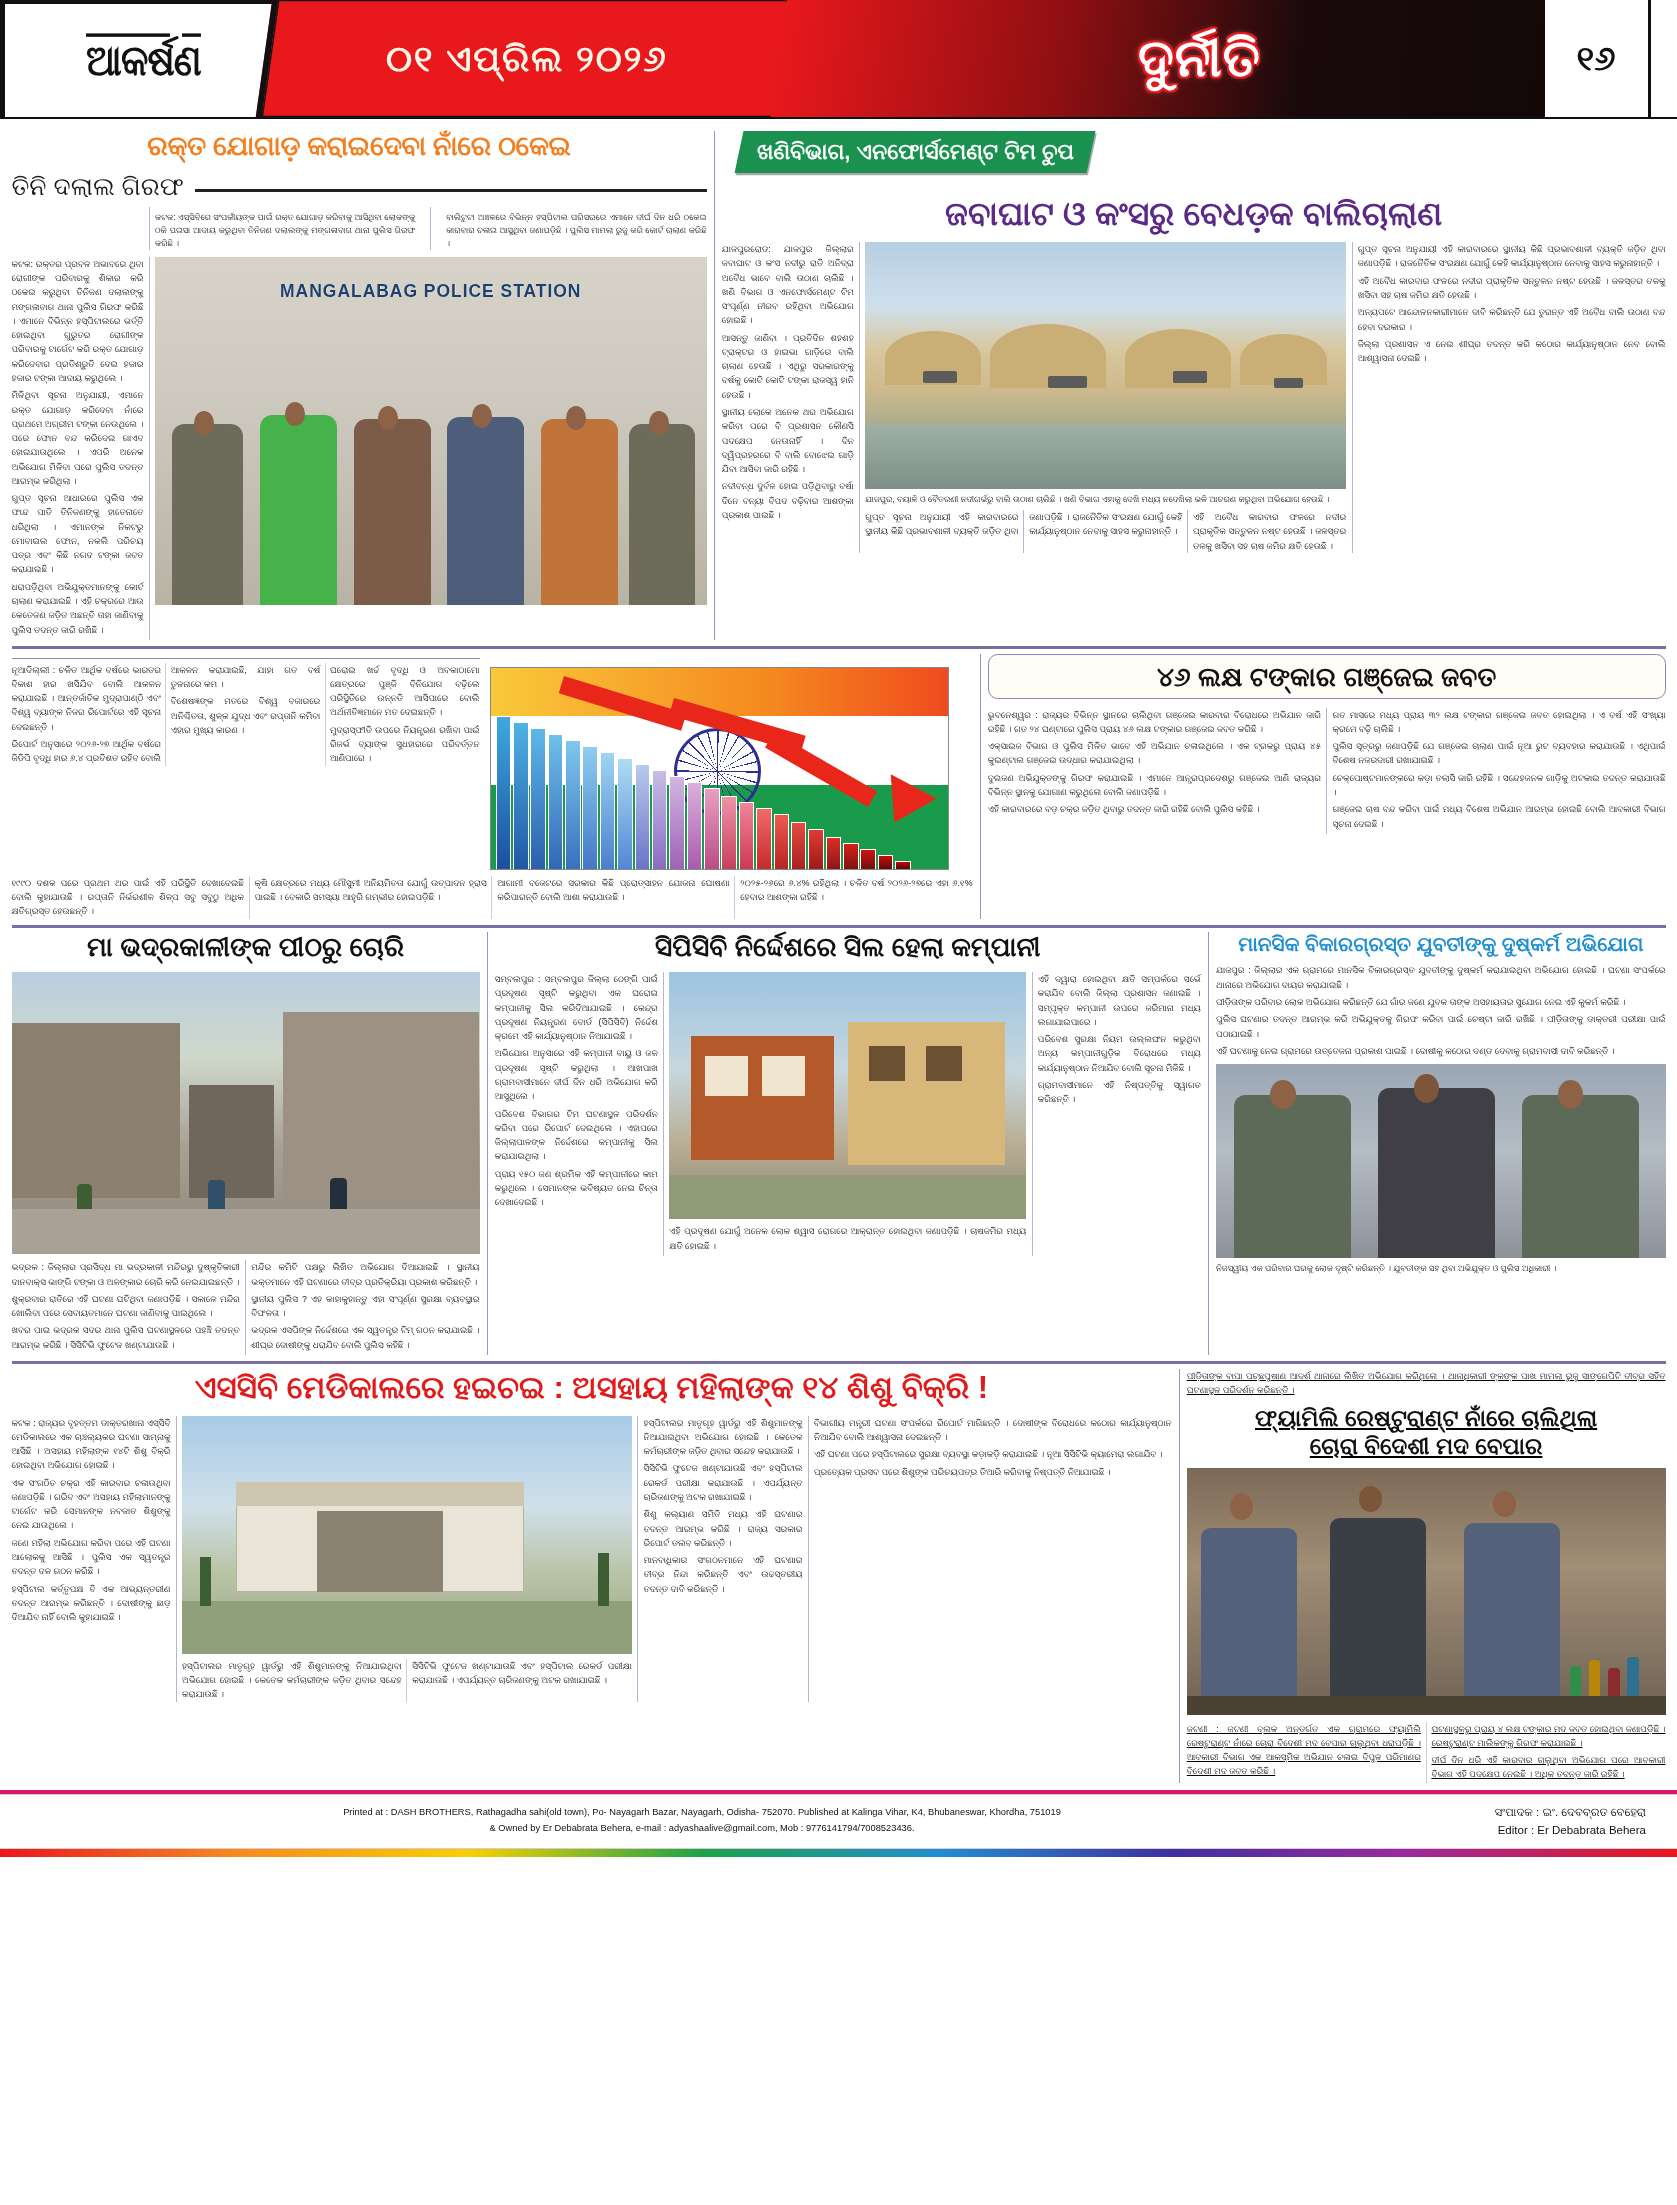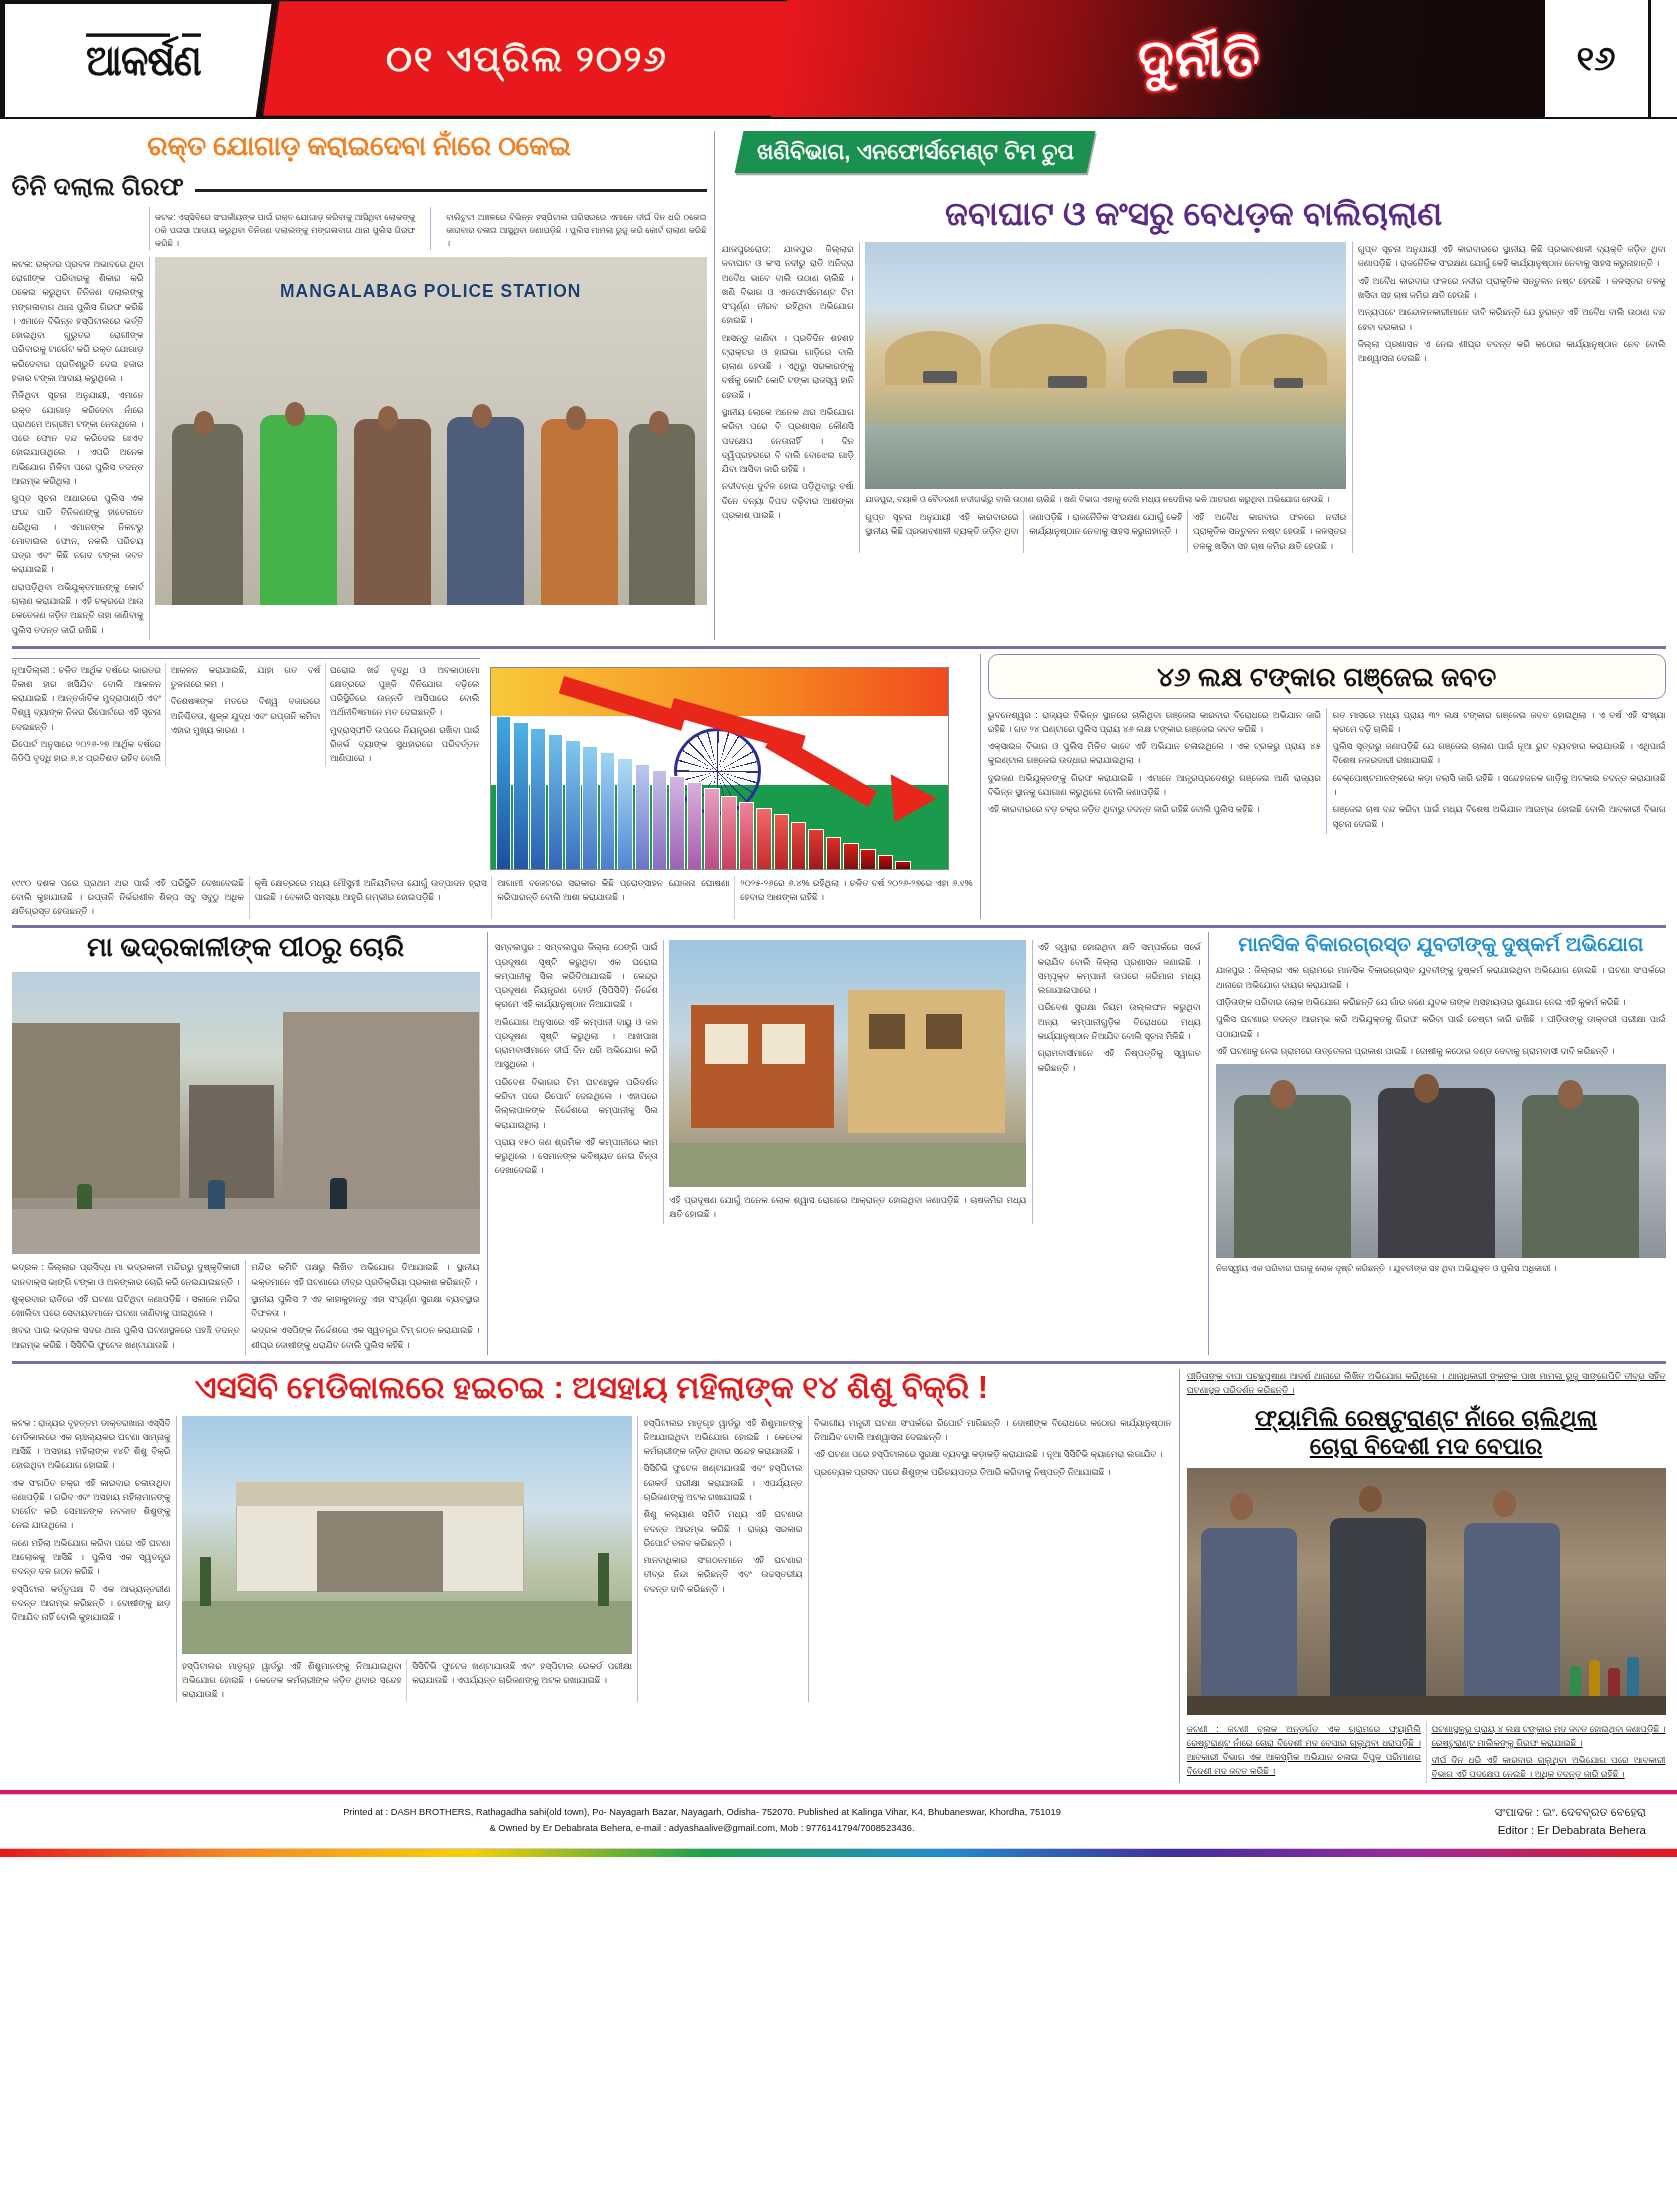--- a/index.html
+++ b/index.html
@@ -114,21 +114,21 @@
   .row { display: flex; justify-content: center; }
   .vsep { width: 1.3px; background: #9b93c0; margin: 0 7px; flex: 0 0 1.3px; }
   .vsep-thin { width: 0.9px; background: #b9b3d3; margin: 0 5.3px; flex: 0 0 0.9px; }
 
   
   .hl-orange {
     color: #f28022; font-size: 27px; font-weight: bold;
     text-align: center; line-height: 1.15; letter-spacing: -0.4px;
   }
   .hl-black-sub {
-    color: #1a1a1a; font-size: 25px; font-weight: bold;
+    color: #1a1a1a; font-size: 25px; font-weight: normal;
     line-height: 1.2; padding-top: 3.5px;
   }
   .hl-purple {
     color: #5b2a86; font-size: 33px; font-weight: bold;
     text-align: center; line-height: 1.15;
   }
   .hl-purple-mid {
     color: #9c2a9c; font-size: 27px; font-weight: bold; line-height: 1.2;
   }
   .hl-black {
@@ -507,20 +507,21 @@
             <p>ମନ୍ଦିର କମିଟି ପକ୍ଷରୁ ଲିଖିତ ଅଭିଯୋଗ ଦିଆଯାଇଛି । ସ୍ଥାନୀୟ ଭକ୍ତମାନେ ଏହି ଘଟଣାରେ ତୀବ୍ର ପ୍ରତିକ୍ରିୟା ପ୍ରକାଶ କରିଛନ୍ତି ।</p>
             <p>ସ୍ଥାନୀୟ ପୁଲିସ ? ଏହ କାହାକୁହାନ୍ତୁ ଏହା ସଂପୂର୍ଣ୍ଣ ସୁରକ୍ଷା ବ୍ୟବସ୍ଥାର ବିଫଳତା ।</p>
             <p>ଭଦ୍ରକ ଏସପିଙ୍କ ନିର୍ଦ୍ଦେଶରେ ଏକ ସ୍ୱତନ୍ତ୍ର ଟିମ୍ ଗଠନ କରାଯାଇଛି । ଶୀଘ୍ର ଦୋଷୀଙ୍କୁ ଧରାଯିବ ବୋଲି ପୁଲିସ କହିଛି ।</p>
           </div>
         </div>
       </div>
 
       <div class="vsep"></div>
 
       <div style="width:706px;">
+        <div class="hl-black">ସିପିସିବି ନିର୍ଦ୍ଦେଶରେ ସିଲ ହେଲା କମ୍ପାନୀ</div>
         <div class="row" style="margin-top:8px;">
           <div style="width:163px;" class="col-text">
             <p>ସମ୍ବଲପୁର : ସମ୍ବଲପୁର ଜିଲ୍ଲା ଠେଙ୍ଗି ପାଇଁ ପ୍ରଦୂଷଣ ସୃଷ୍ଟି କରୁଥିବା ଏକ ଘରୋଇ କମ୍ପାନୀକୁ ସିଲ କରିଦିଆଯାଇଛି । କେନ୍ଦ୍ର ପ୍ରଦୂଷଣ ନିୟନ୍ତ୍ରଣ ବୋର୍ଡ (ସିପିସିବି) ନିର୍ଦ୍ଦେଶ କ୍ରମେ ଏହି କାର୍ଯ୍ୟାନୁଷ୍ଠାନ ନିଆଯାଇଛି ।</p>
             <p>ଅଭିଯୋଗ ଅନୁସାରେ ଏହି କମ୍ପାନୀ ବାୟୁ ଓ ଜଳ ପ୍ରଦୂଷଣ ସୃଷ୍ଟି କରୁଥିଲା । ଆଖପାଖ ଗ୍ରାମବାସୀମାନେ ଦୀର୍ଘ ଦିନ ଧରି ଅଭିଯୋଗ କରି ଆସୁଥିଲେ ।</p>
             <p>ପରିବେଶ ବିଭାଗର ଟିମ ଘଟଣାସ୍ଥଳ ପରିଦର୍ଶନ କରିବା ପରେ ରିପୋର୍ଟ ଦେଇଥିଲେ । ଏହାପରେ ଜିଲ୍ଲାପାଳଙ୍କ ନିର୍ଦ୍ଦେଶରେ କମ୍ପାନୀକୁ ସିଲ କରାଯାଇଥିଲା ।</p>
             <p>ପ୍ରାୟ ୧୫୦ ଜଣ ଶ୍ରମିକ ଏହି କମ୍ପାନୀରେ କାମ କରୁଥିଲେ । ସେମାନଙ୍କ ଭବିଷ୍ୟତ ନେଇ ଚିନ୍ତା ଦେଖାଦେଇଛି ।</p>
           </div>
           <div class="vsep-thin"></div>
           <div style="flex:1;">
             <div class="photo ph-factory" style="height:247px;">

